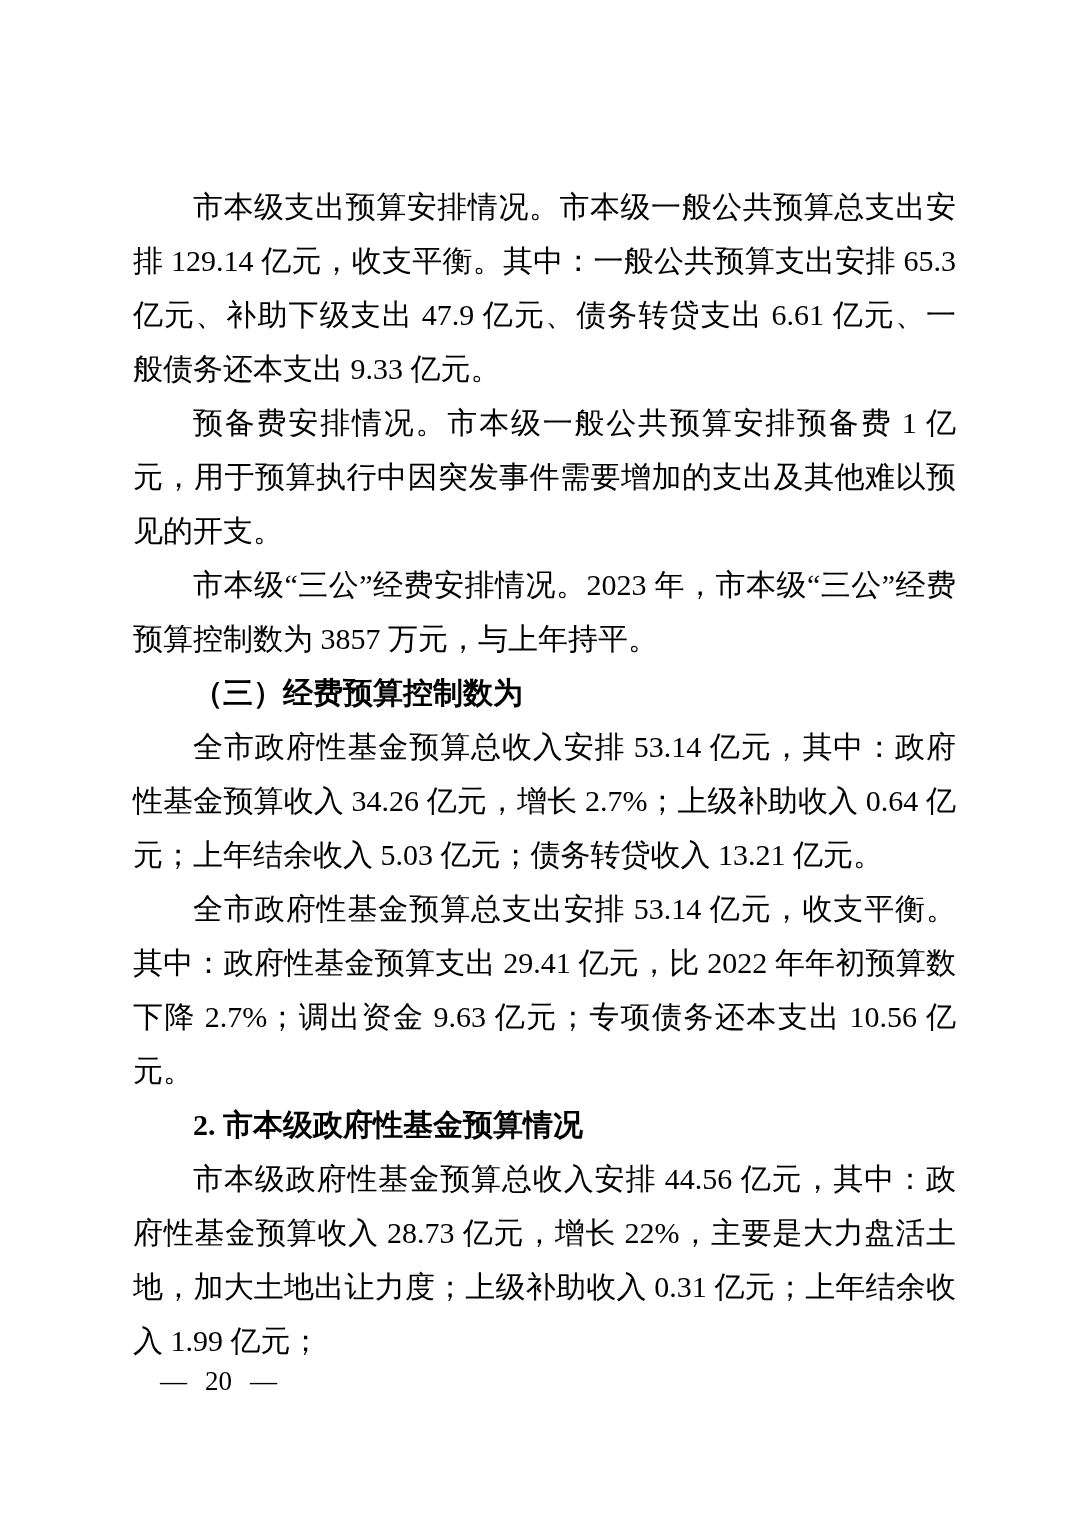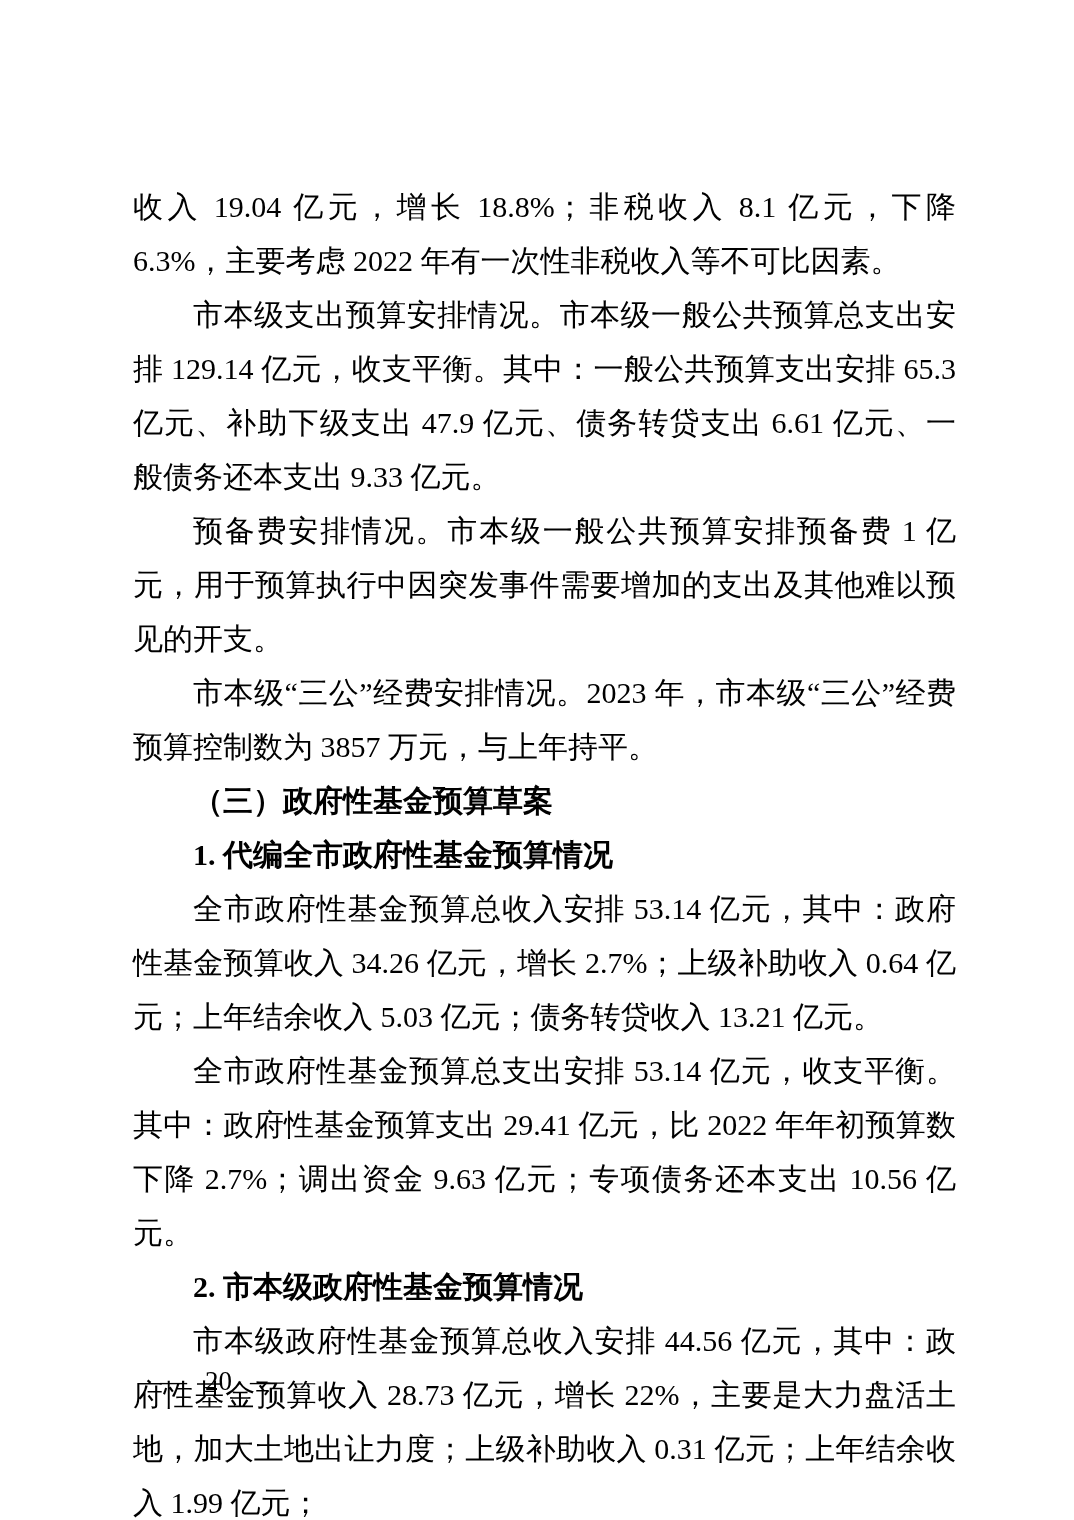--- a/index.html
+++ b/index.html
@@ -39,31 +39,29 @@
       color: #000000;
     }
   </style>
 </head>
 <body>
 
 <div class="page">
 
   <div class="content">
 
-    <p class="para cont"><span class="lead"></span><span>收入 19.04 亿元，增长 18.8%；非税收入 8.1 亿元，下降 6.3%，主要考虑 2022 年有一次性非税收入等不可比因素。</span></p>
 
     <p class="para"><span class="lead">市本级支出预算安排情况。</span><span>市本级一般公共预算总支出安排 129.14 亿元，收支平衡。其中：一般公共预算支出安排 65.3 亿元、补助下级支出 47.9 亿元、债务转贷支出 6.61 亿元、一般债务还本支出 9.33 亿元。</span></p>
 
     <p class="para"><span class="lead">预备费安排情况。</span><span>市本级一般公共预算安排预备费 1 亿元，用于预算执行中因突发事件需要增加的支出及其他难以预见的开支。</span></p>
 
     <p class="para"><span class="lead">市本级“三公”经费安排情况。</span><span>2023 年，市本级“三公”经费预算控制数为 3857 万元，与上年持平。</span></p>
 
-    <p class="para heading"><span class="lead">（三）政府性基金预算草案</span><span></span></p>
+    <p class="para heading"><span class="lead">（三）经费预算控制数为</span><span></span></p>
 
-    <p class="para heading"><span class="lead">1. 代编全市政府性基金预算情况</span><span></span></p>
 
     <p class="para"><span class="lead"></span><span>全市政府性基金预算总收入安排 53.14 亿元，其中：政府性基金预算收入 34.26 亿元，增长 2.7%；上级补助收入 0.64 亿元；上年结余收入 5.03 亿元；债务转贷收入 13.21 亿元。</span></p>
 
     <p class="para"><span class="lead"></span><span>全市政府性基金预算总支出安排 53.14 亿元，收支平衡。其中：政府性基金预算支出 29.41 亿元，比 2022 年年初预算数下降 2.7%；调出资金 9.63 亿元；专项债务还本支出 10.56 亿元。</span></p>
 
     <p class="para heading"><span class="lead">2. 市本级政府性基金预算情况</span><span></span></p>
 
     <p class="para"><span class="lead"></span><span>市本级政府性基金预算总收入安排 44.56 亿元，其中：政府性基金预算收入 28.73 亿元，增长 22%，主要是大力盘活土地，加大土地出让力度；上级补助收入 0.31 亿元；上年结余收入 1.99 亿元；</span></p>
 
   </div>

